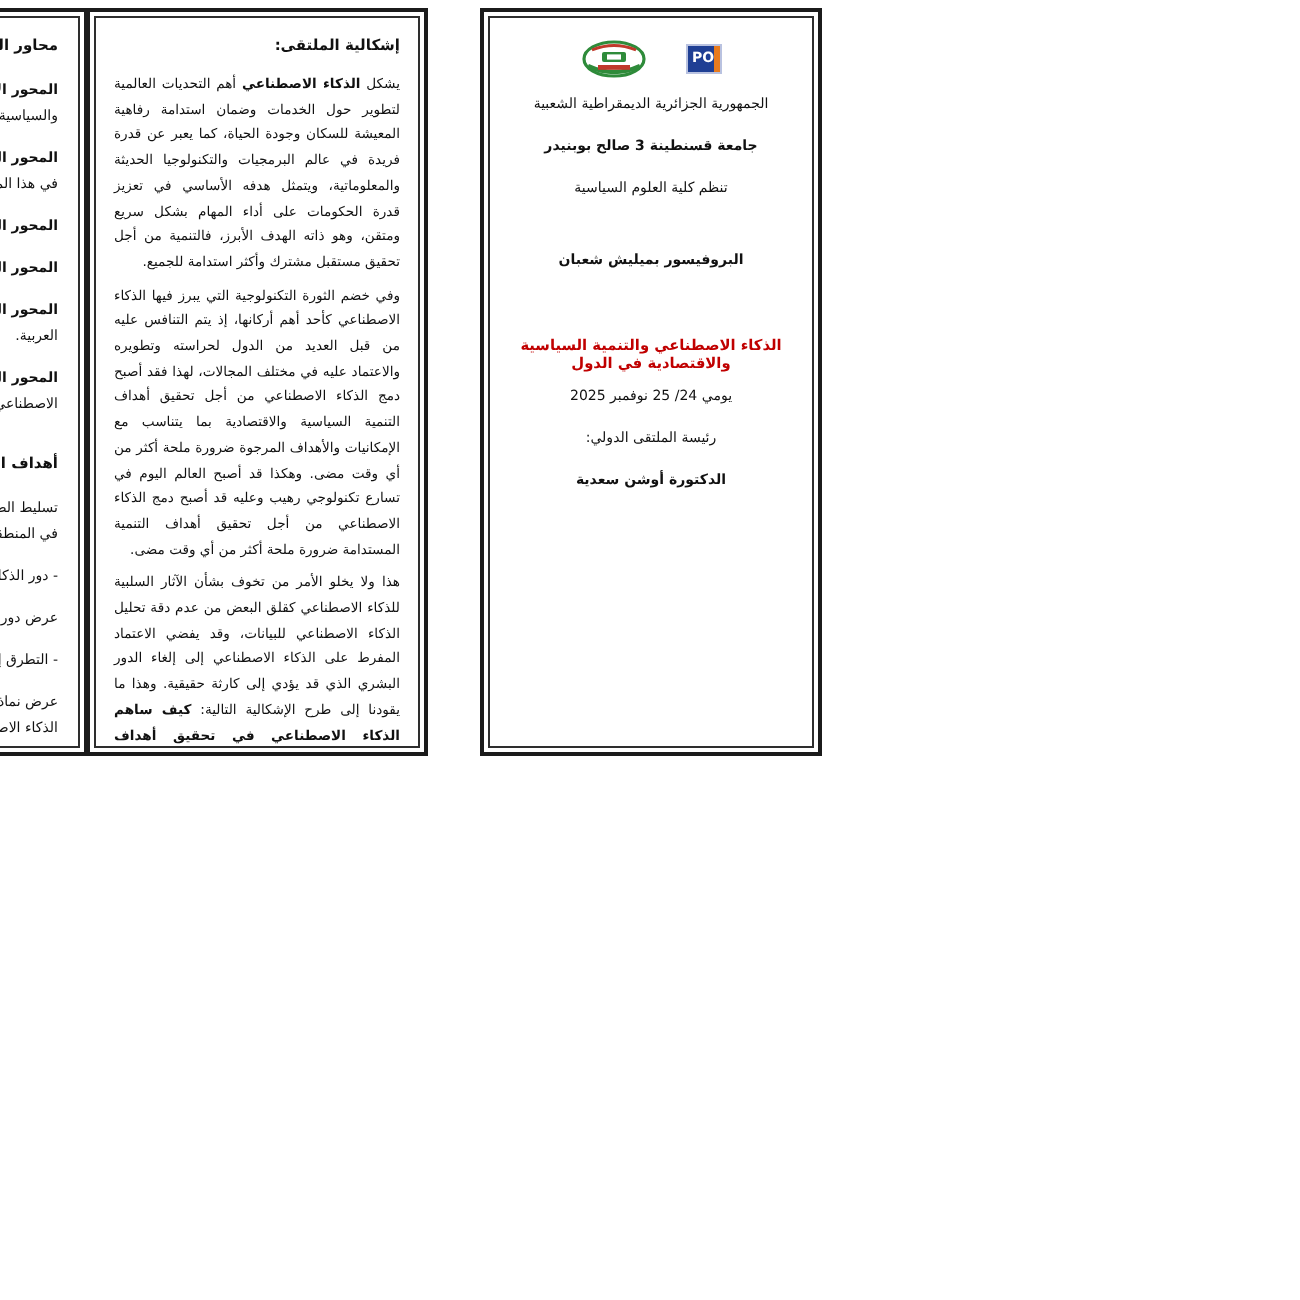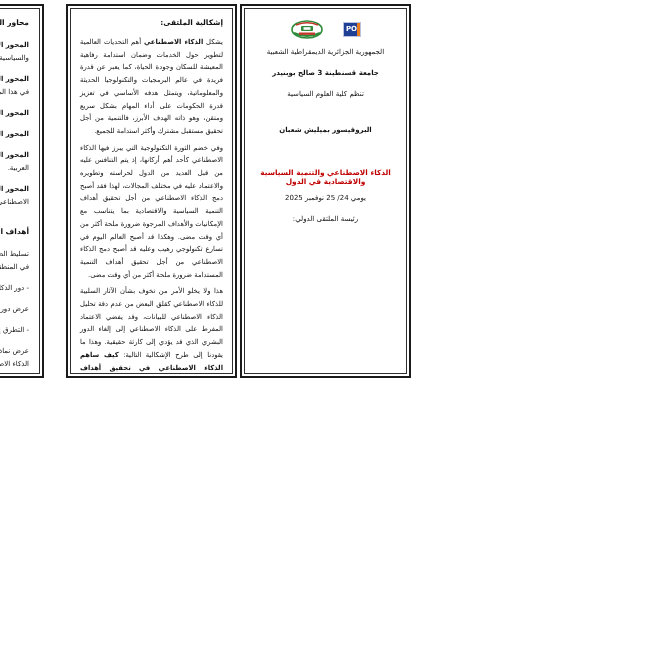--- a/index.html
+++ b/index.html
@@ -9,21 +9,21 @@
   }
   .page{
     position:absolute;top:4px;width:171px;height:374px;background:#fff;
     border:2px solid #1b1b1b;box-sizing:border-box;padding:2px;
   }
   .page-inner{
     border:1px solid #2e2e2e;width:100%;height:100%;box-sizing:border-box;
     direction:rtl;overflow:hidden;background:#fff;
   }
   #page-1{left:-127px;}
-  #page-2{left:66px;}
+  #page-2{left:43px;}
   #page-3{left:240px;}
 
   
   #page-1 .page-inner{padding:8px 10px;color:#111;}
   .p1-line{font-size:7px;line-height:12px;text-align:right;white-space:nowrap;}
   .p1-head{font-weight:bold;font-size:7.5px;margin-bottom:10px;}
   .p1-axis{font-weight:bold;margin-top:9px;}
   .p1-cont{margin-top:1px;}
   .p1-goals{margin-top:18px;}
 
@@ -102,14 +102,15 @@
       </svg>
     </div>
     <div class="p3-line">الجمهورية الجزائرية الديمقراطية الشعبية</div>
     <div class="p3-line p3-bold">جامعة قسنطينة 3  صالح بوبنيدر</div>
     <div class="p3-line">تنظم كلية العلوم السياسية</div>
     <div class="p3-spacer"></div>
     <div class="p3-line p3-bold">البروفيسور بميليش شعبان</div>
     <div class="p3-title-line" id="conf-title-1" style="color: rgb(192, 0, 0);">الذكاء الاصطناعي والتنمية السياسية والاقتصادية في الدول</div>
     <div class="p3-line">يومي 24/ 25 نوفمبر 2025</div>
     <div class="p3-line">رئيسة الملتقى الدولي:</div>
+    <div class="p3-line p3-bold">الدكتورة أوشن سعدية</div>
   </div>
 </div>
 
 </body></html>

